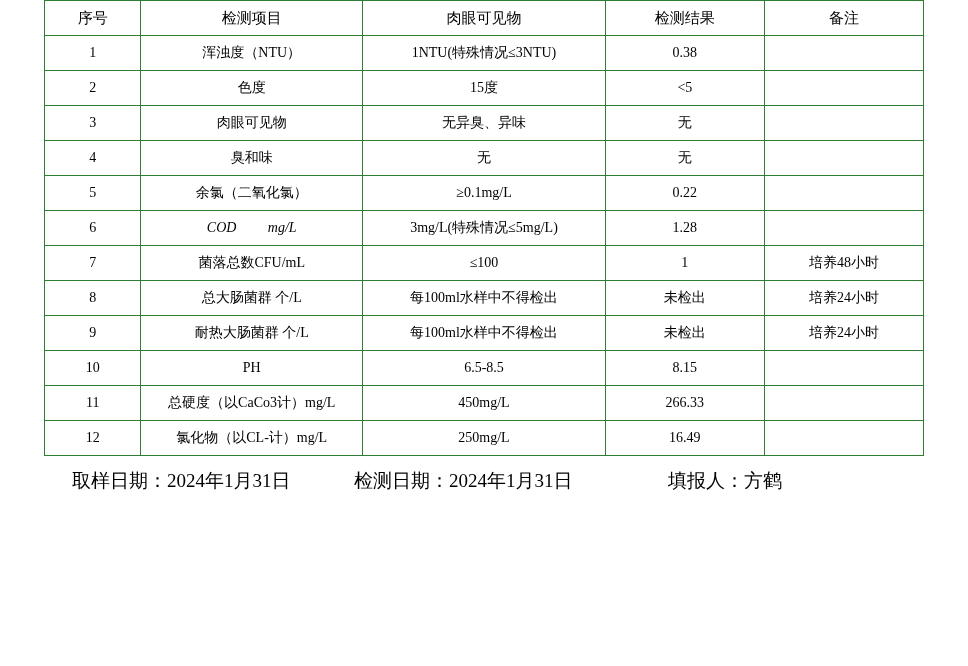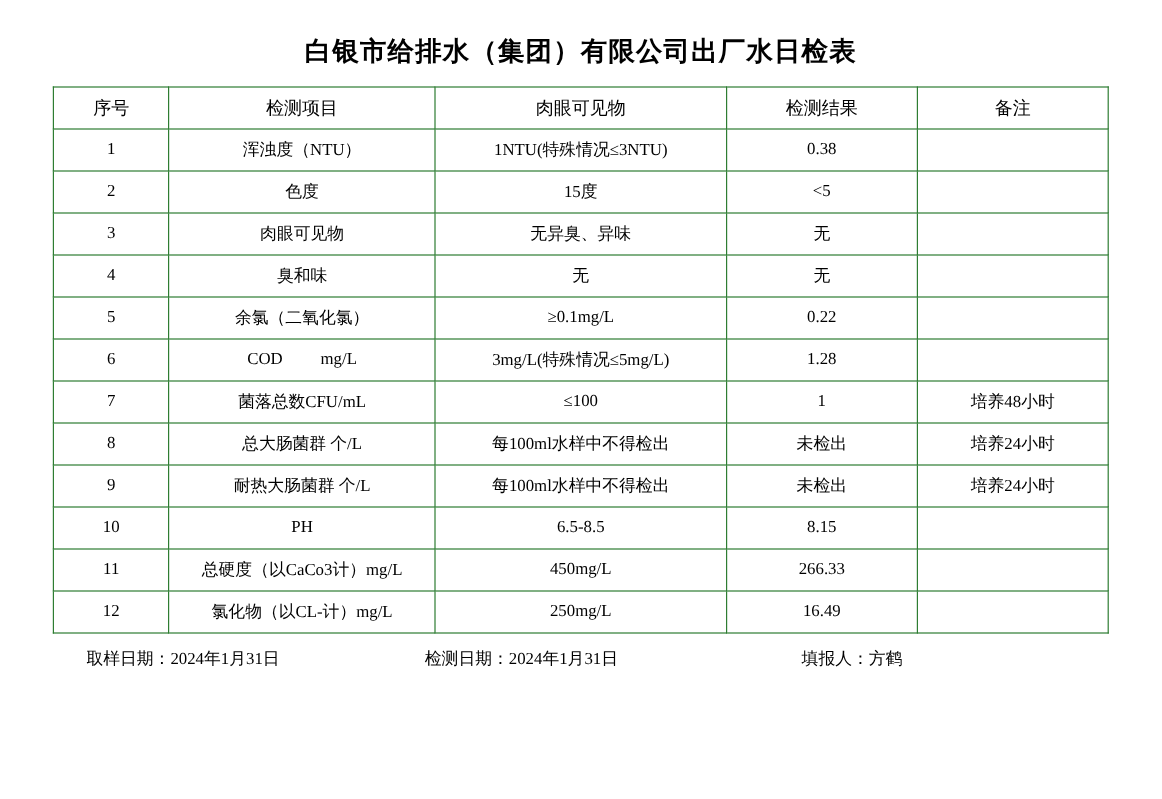--- a/index.html
+++ b/index.html
@@ -58,41 +58,41 @@
   .col-item   { width: 25.5%; margin-top: 40px; }
   .col-limit  { width: 28%; }
   .col-result { width: 18%; }
   .col-remark { width: 18%; }
   .num-cell {
     font-family: "Liberation Serif", "DejaVu Serif", serif;
   }
   .item-inner {
     display: inline-block;
     white-space: pre;
+    font-style: italic;
   }
   .footer {
     margin: 0 auto;
     width: 880px;
     display: flex;
     justify-content: flex-start;
     align-items: center;
-    font-size: 14px;
+    font-size: 19px;
     padding-top: 12px;
     box-sizing: border-box;
   }
   .footer .f-sample { width: 310px; padding-left: 28px; box-sizing: border-box; }
   .footer .f-test   { width: 290px; box-sizing: border-box; }
   .footer .f-filler { width: 220px; box-sizing: border-box; margin-left: 24px; }
 </style>
 </head>
 <body>
 
 <div class="page">
 
-  <div class="doc-title">白银市给排水（集团）有限公司出厂水日检表</div>
 
   <div class="table-wrap">
     <table class="report">
       <thead>
         <tr>
           <td class="col-no">序号</td>
           <td class="col-item">检测项目</td>
           <td class="col-limit">肉眼可见物</td>
           <td class="col-result">检测结果</td>
           <td class="col-remark">备注</td>

